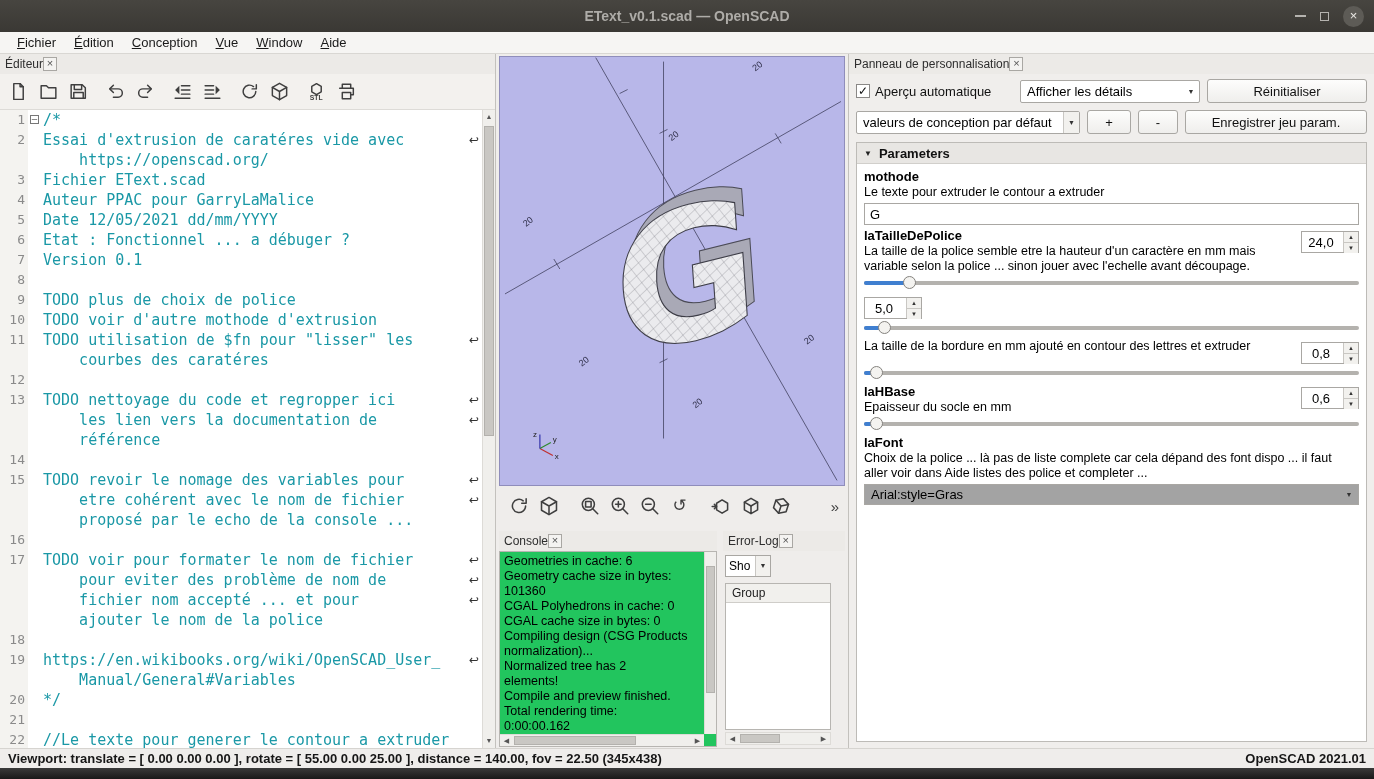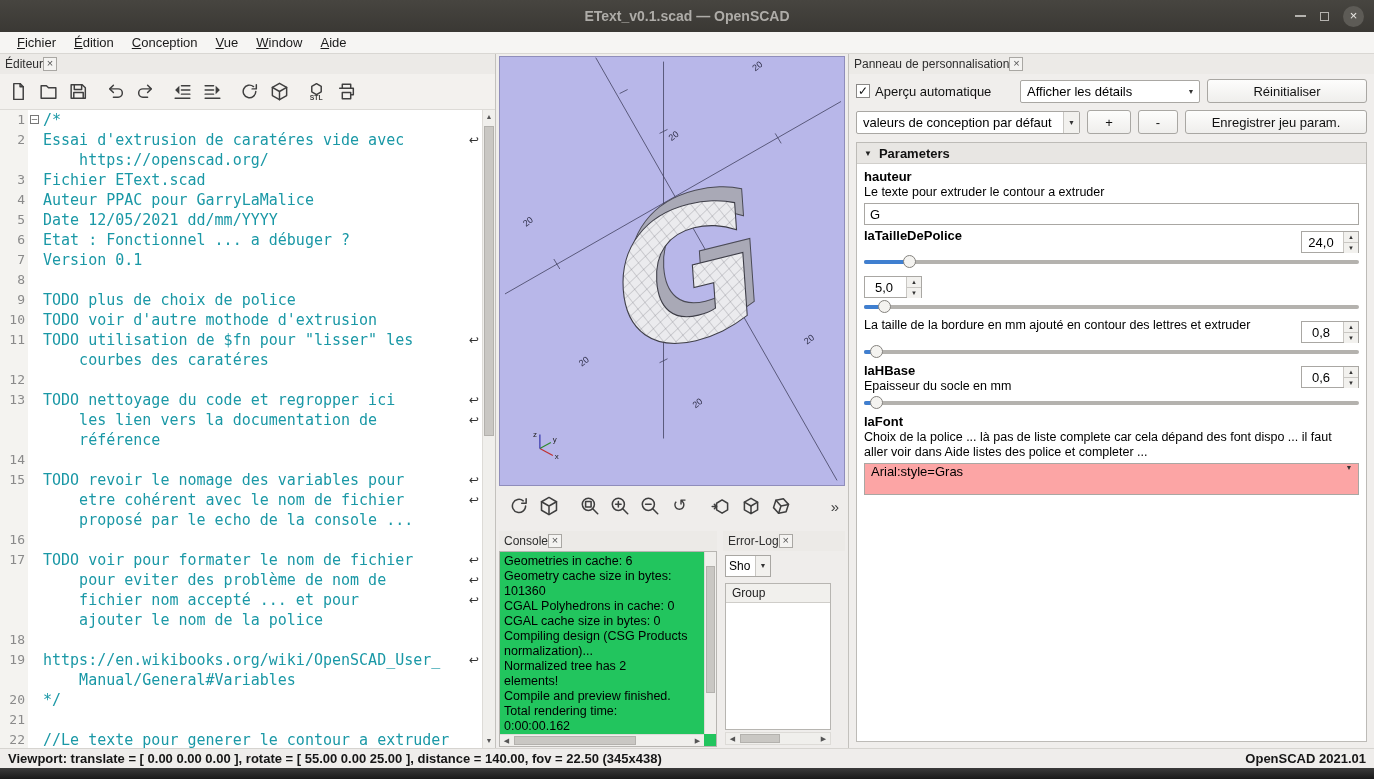--- a/index.html
+++ b/index.html
@@ -108,21 +108,21 @@
   .spin{width:58px;height:22px;border:1px solid #a9a7a3;background:#fff;display:flex;flex:0 0 auto;margin-top:3px;}
   .spin-val{flex:1;font-size:13px;text-align:center;padding:3px 3px 0 0;}
   .spin-btns{width:15px;display:flex;flex-direction:column;border-left:1px solid #c9c7c3;}
   .spin-btns span{flex:1;font-size:6px;line-height:10px;text-align:center;color:#333;background:#f2f1ee;}
   .spin-btns span:first-child{border-bottom:1px solid #c9c7c3;}
   .tinput{height:22px;border:1px solid #a9a7a3;background:#fff;font-size:13px;padding:3px 5px 0 5px;margin:3px 0 2px 0;}
   .slider{position:relative;height:15px;margin:1px 0 4px 0;}
   .slider .track{position:absolute;left:0;right:0;top:6px;height:4px;background:#b4b2ae;border-radius:2px;}
   .slider .fill{height:100%;background:#3f7fd0;border-radius:2px;}
   .slider .knob{position:absolute;top:1px;width:13px;height:13px;border-radius:50%;background:#f4f3f0;border:1px solid #84827e;margin-left:-6px;}
-  .pselect{height:32px;border:1px solid #a9a7a3;background:#fca5a5;display:flex;align-items:flex-start;font-size:13px;margin-top:3px;}
+  .pselect{height:21px;border:1px solid #a9a7a3;background:#a3a3a3;display:flex;align-items:center;font-size:13px;margin-top:3px;}
   .pselect .ctxt{flex:1;padding:0 6px;}
   .pselect .dd{width:18px;font-size:7px;text-align:center;color:#333;}
 
   
   .statusbar{height:20px;background:#efedeb;border-top:1px solid #d6d4d0;display:flex;align-items:center;justify-content:space-between;padding:0 8px;font-size:13px;font-weight:bold;color:#161616;}
   .bottom-strip{height:11px;background:linear-gradient(#3a3a3a,#191919);}
 </style>
 </head>
 <body>
 
@@ -456,30 +456,31 @@
     </div>
     <div class="param-group">
       <div class="group-header">
         <span class="arr">▼</span>
         <span>Parameters</span>
       </div>
       <div class="group-body">
           <div class="param">
             <div class="p-head">
               <div class="p-left">
-                <div class="p-name">hauteur</div>
+                <div class="p-name">mothode</div>
                 <div class="p-desc">Le texte pour extruder le contour a extruder</div>
               </div>
             </div>
             <div class="tinput">G</div>
           </div>
           <div class="param">
             <div class="p-head">
               <div class="p-left">
                 <div class="p-name">laTailleDePolice</div>
+                <div class="p-desc">La taille de la police semble etre la hauteur d'un caractère en mm mais variable selon la police ... sinon jouer avec l'echelle avant découpage.</div>
               </div>
               <div class="spin">
                 <span class="spin-val">24,0</span>
                 <span class="spin-btns">
                   <span>▲</span>
                   <span>▼</span>
                 </span>
               </div>
             </div>
             <div class="slider">

